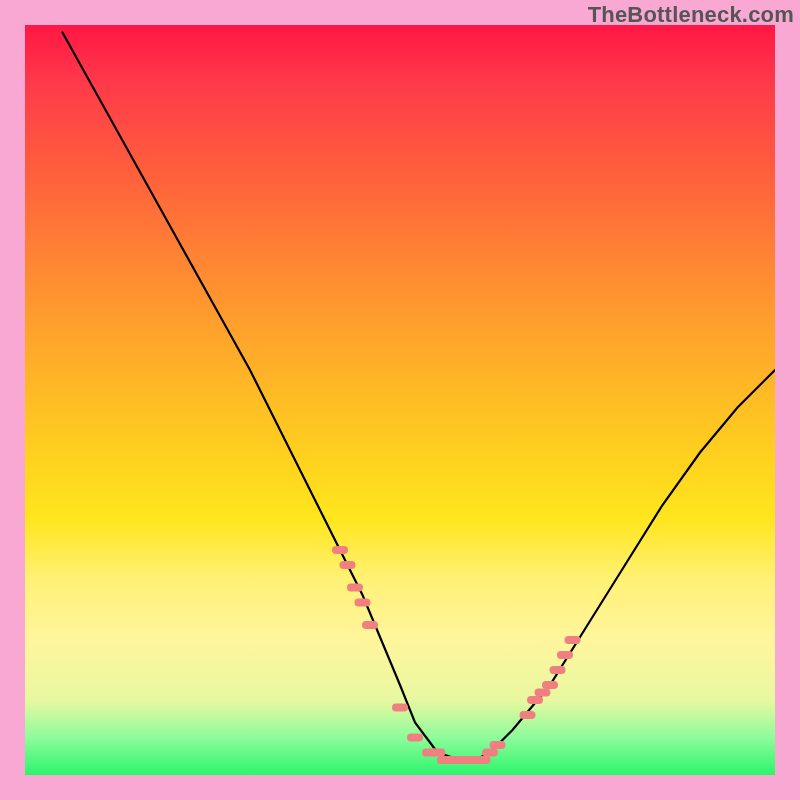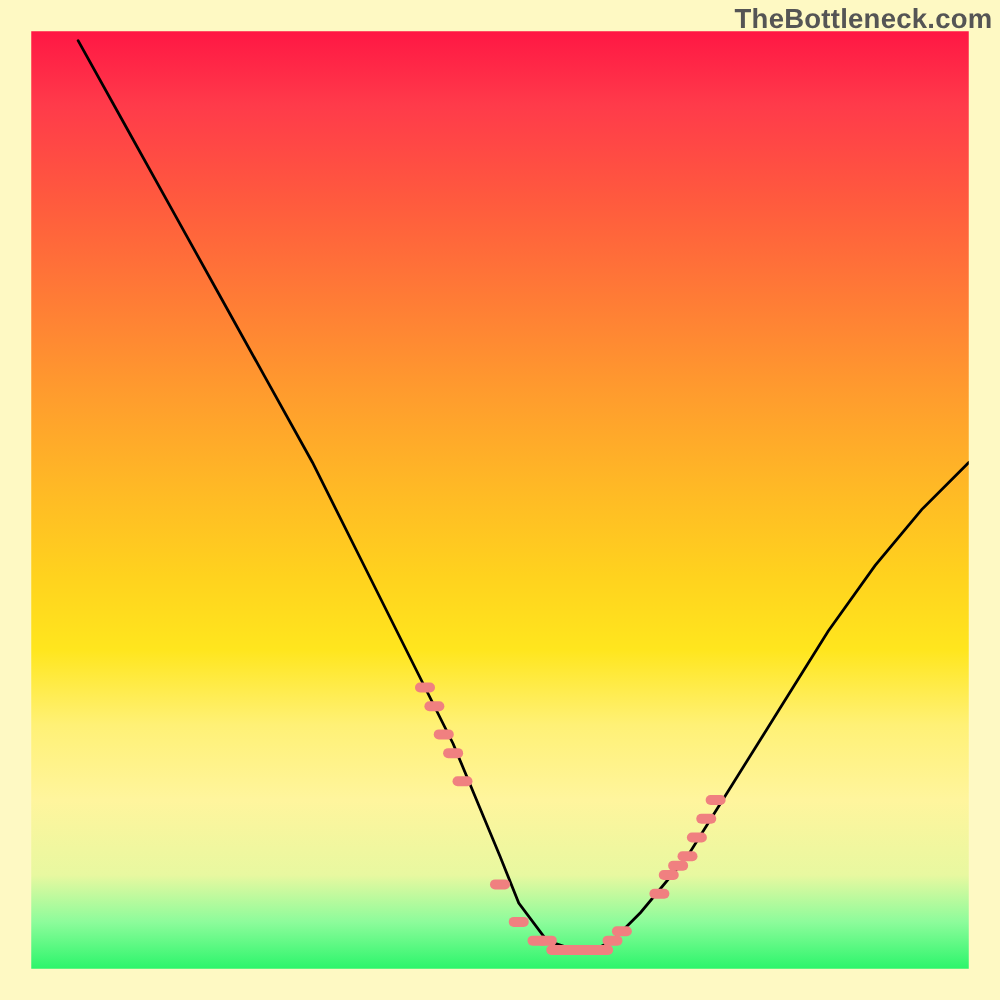--- a/index.html
+++ b/index.html
@@ -1,21 +1,21 @@
 <!DOCTYPE html>
 <html><head>
 <meta charset="utf-8">
 <style>
   * { margin: 0; padding: 0; box-sizing: border-box; }
   html, body { width: 800px; height: 800px; overflow: hidden; background: #000; }
   .frame {
     position: relative;
     width: 800px;
     height: 800px;
-    background: #fef9c3;
+    background: #f9a8d4;
   }
   .plot-area {
     position: absolute;
     left: 25px;
     top: 25px;
     width: 750px;
     height: 750px;
     background: linear-gradient(
       to bottom,
       #ff1744 0%,

